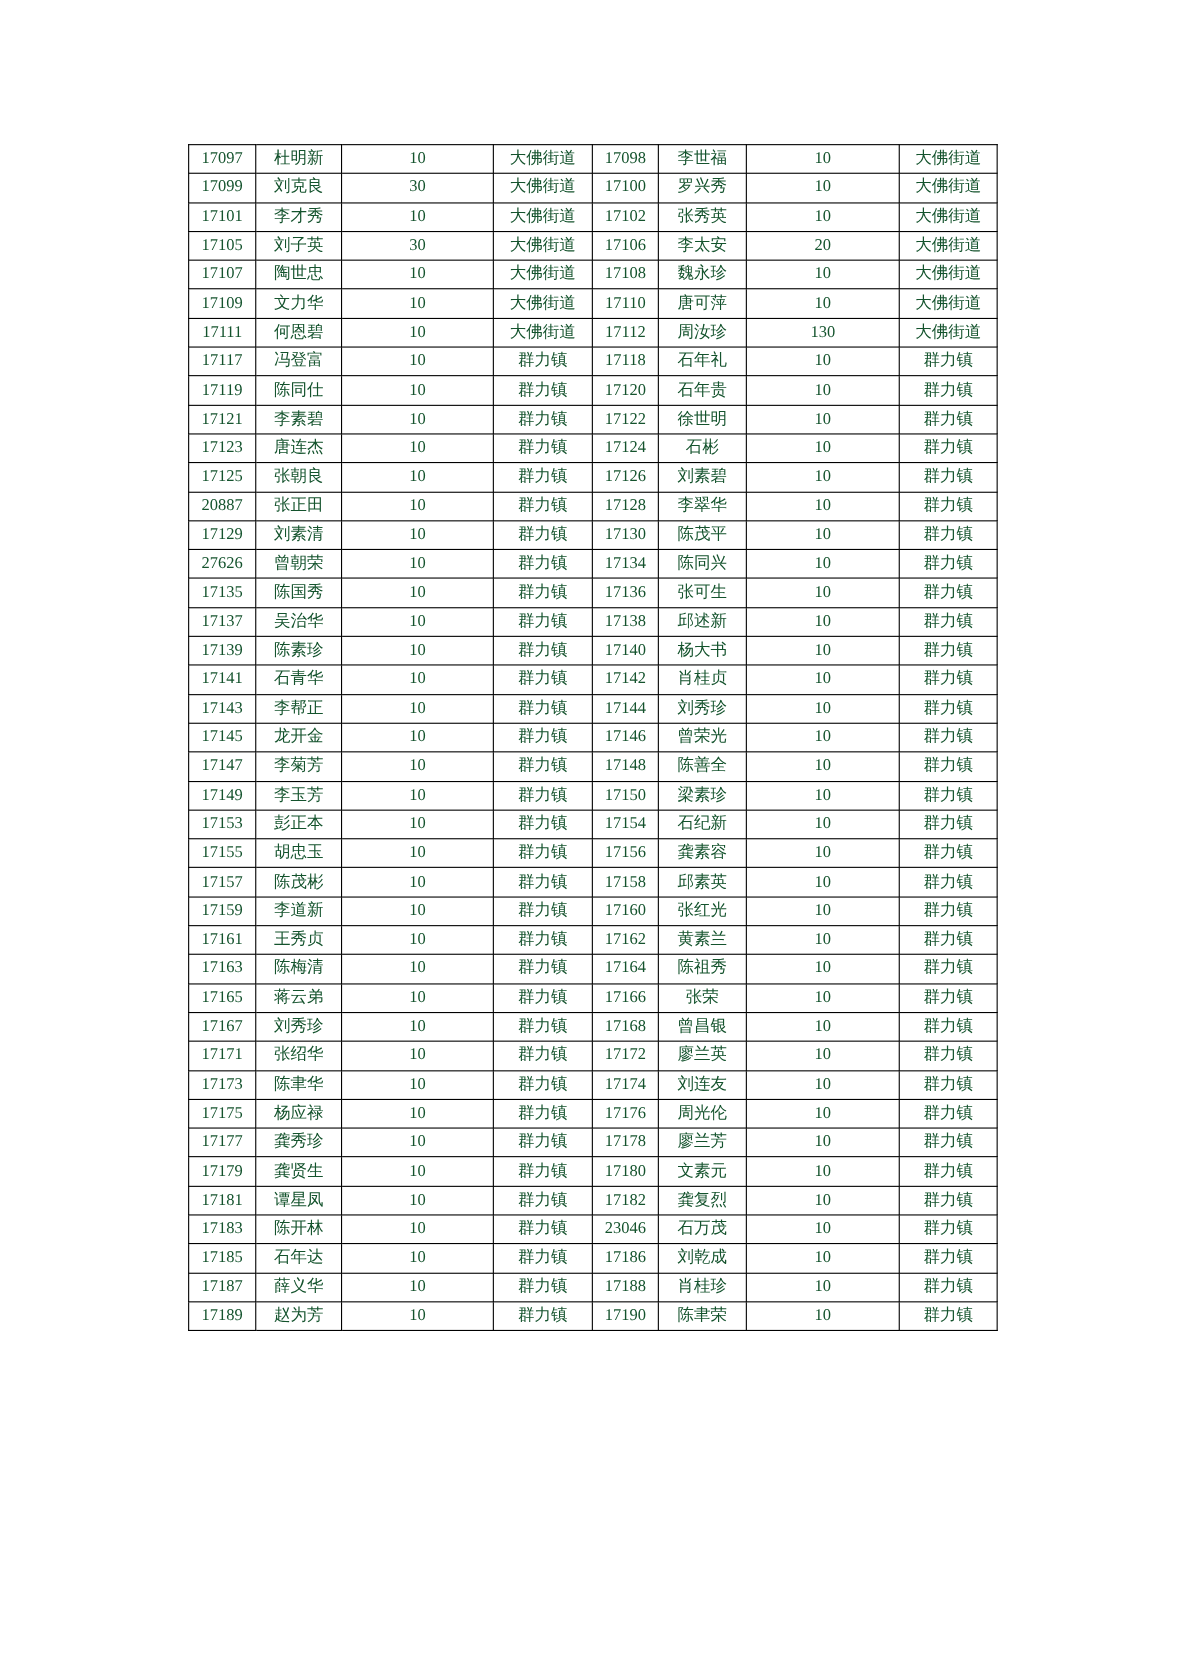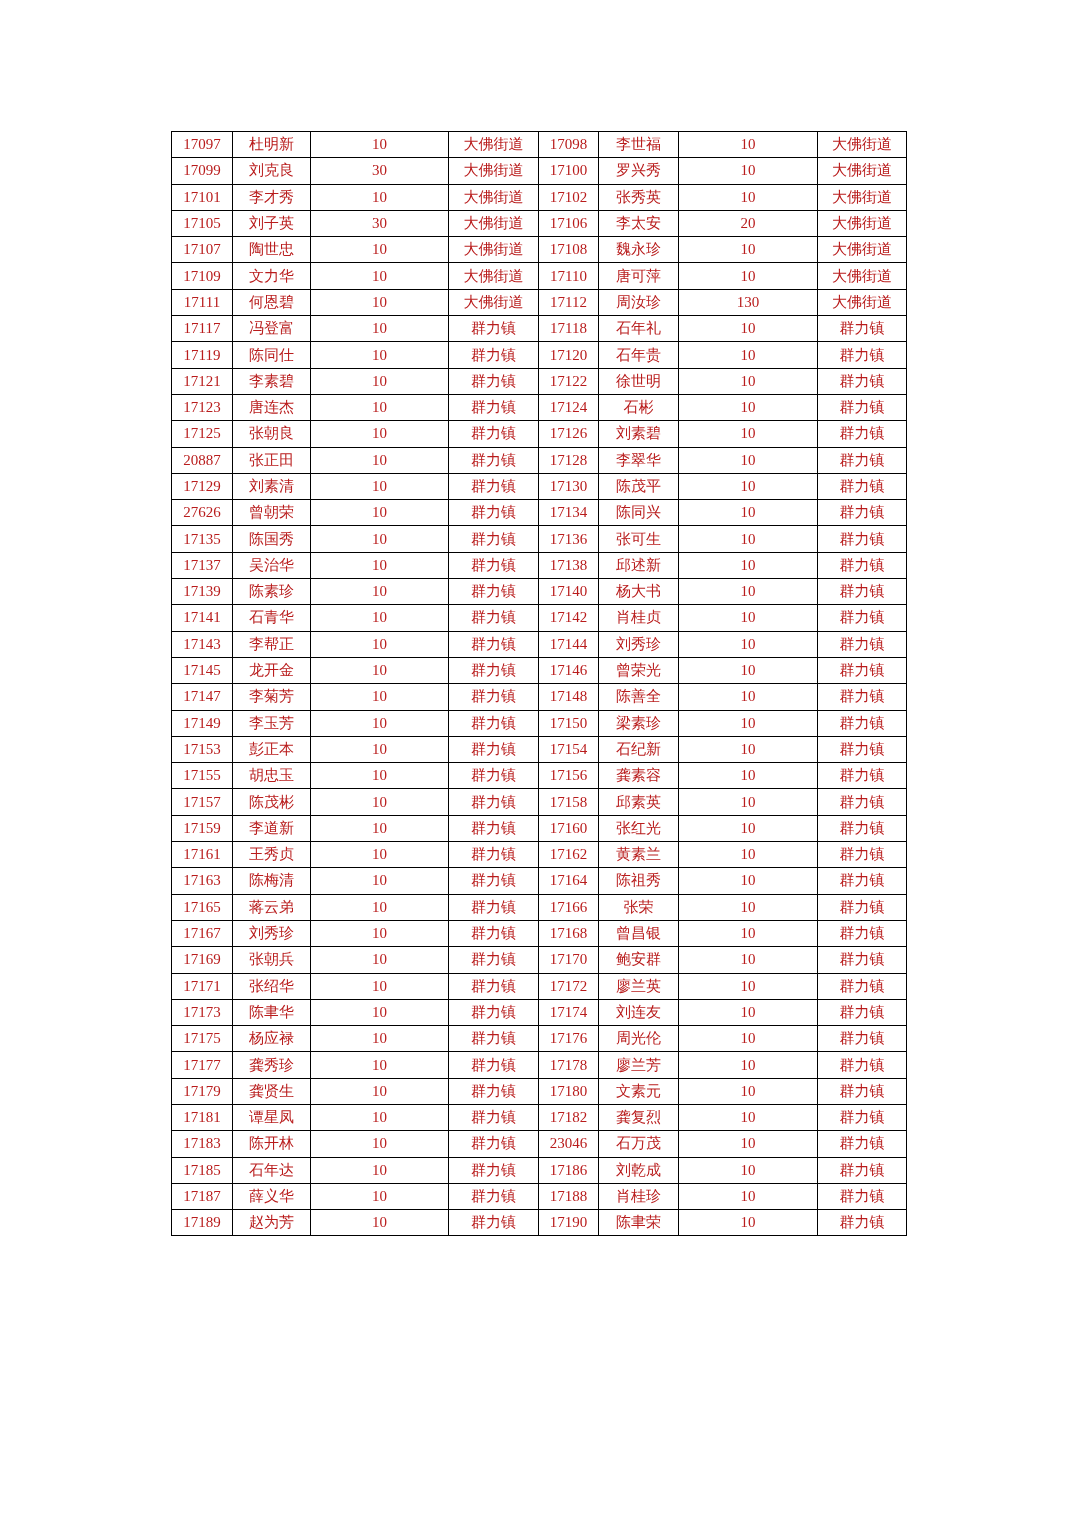--- a/index.html
+++ b/index.html
@@ -6,21 +6,21 @@
     margin: 0;
     padding: 0;
     background: #ffffff;
   }
   .page {
     position: relative;
     width: 1062px;
     height: 1520px;
     background: #ffffff;
     font-family: "Liberation Serif", "DejaVu Serif", serif;
-    color: #b91c1c;
+    color: #14532d;
   }
   table.roster {
     position: absolute;
     left: 171px;
     top: 131px;
     width: 735px;
     border-collapse: collapse;
     table-layout: fixed;
   }
   table.roster tr {
@@ -357,30 +357,20 @@
           <td>17167</td>
           <td>刘秀珍</td>
           <td>10</td>
           <td>群力镇</td>
           <td>17168</td>
           <td>曾昌银</td>
           <td>10</td>
           <td>群力镇</td>
         </tr>
         <tr>
-          <td>17169</td>
-          <td>张朝兵</td>
-          <td>10</td>
-          <td>群力镇</td>
-          <td>17170</td>
-          <td>鲍安群</td>
-          <td>10</td>
-          <td>群力镇</td>
-        </tr>
-        <tr>
           <td>17171</td>
           <td>张绍华</td>
           <td>10</td>
           <td>群力镇</td>
           <td>17172</td>
           <td>廖兰英</td>
           <td>10</td>
           <td>群力镇</td>
         </tr>
         <tr>

